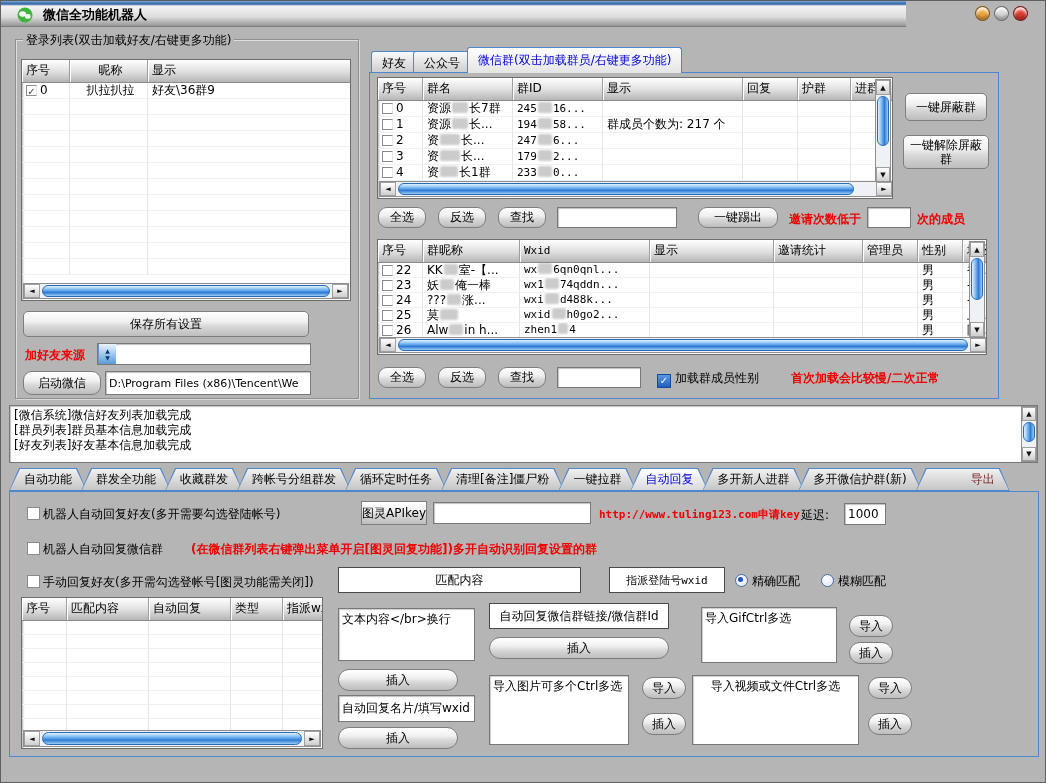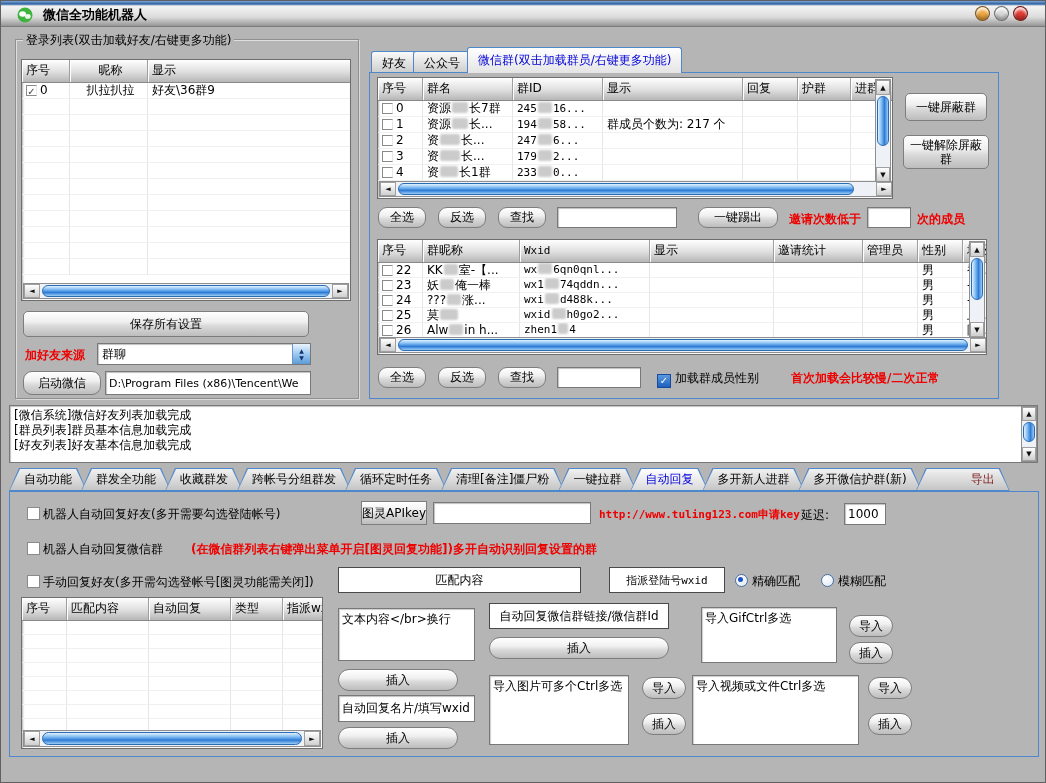--- a/index.html
+++ b/index.html
@@ -5,21 +5,21 @@
   html,body{margin:0;padding:0;background:#777;}
   #app{position:relative;width:1046px;height:783px;background:#b5b5b5;
        font-family:"DejaVu Sans",sans-serif;font-size:12px;color:#000;
        border:1px solid #5f5f5f;box-sizing:border-box;overflow:hidden;}
   .abs{position:absolute;box-sizing:border-box;}
   i{font-style:normal;}
   .red{color:#ee0000;font-weight:bold;}
   .mono{font-family:"DejaVu Sans Mono",monospace;}
 
   
-  #titlebar{left:0;top:0;width:1046px;height:26px;
+  #titlebar{left:0;top:0;width:905px;height:26px;
     background:linear-gradient(180deg,#7aa7dd 0px,#2d5f9e 3px,#f4f4f4 5px,#dcdcdc 16px,#969696 25px);
     border-bottom:1px solid #7b7b7b;}
   .wc{width:15px;height:15px;border-radius:50%;border:1px solid rgba(0,0,0,.5);
       box-shadow:inset 0 3px 3px rgba(255,255,255,.85),inset 0 -3px 3px rgba(0,0,0,.3);}
 
   
   .gbox{border:1px solid #8f8f8f;box-shadow:inset 1px 1px 0 rgba(255,255,255,.55),1px 1px 0 rgba(255,255,255,.5);}
   .legend{background:#b5b5b5;padding:0 3px;}
 
   
@@ -183,21 +183,20 @@
       <span class="sbt">
           <span class="thumbh" style="left:2px;right:2px;"></span>
         </span>
       <span class="sbb">►</span>
     </div>
   </div>
 
   <div class="abs btn" style="left:22px;top:310px;width:286px;height:26px;">保存所有设置</div>
   <span class="abs red" style="left:24px;top:346px;">加好友来源</span>
   <div class="abs inp" style="left:96px;top:342px;width:214px;height:22px;display:flex;align-items:center;padding:0;">
-    <span style="flex:1;padding-left:4px;">群聊</span>
     <span class="spin" style="height:100%;">
         <i>▲</i>
         <i>▼</i>
       </span>
   </div>
   <div class="abs btn" style="left:22px;top:370px;width:78px;height:24px;border-radius:9px;">启动微信</div>
   <input class="abs inp mono" style="left: 104px; top: 370px; width: 206px; height: 24px; font-size: 11px;" value="D:\Program Files (x86)\Tencent\We">
 
   <span class="ttop" style="left:370px;top:50px;">好友</span>
   <span class="ttop" style="left:412px;top:50px;">公众号</span>
@@ -499,17 +498,17 @@
 
   <div class="abs wbtn" style="left:488px;top:602px;width:180px;height:26px;">自动回复微信群链接/微信群Id</div>
   <div class="abs btn pillbtn" style="left:488px;top:636px;width:180px;height:22px;">插入</div>
   <div class="abs area" style="left:488px;top:674px;width:140px;height:70px;">导入图片可多个Ctrl多选</div>
   <div class="abs btn pillbtn" style="left:641px;top:676px;width:44px;height:22px;">导入</div>
   <div class="abs btn pillbtn" style="left:641px;top:712px;width:44px;height:22px;">插入</div>
 
   <div class="abs area" style="left:700px;top:606px;width:136px;height:56px;">导入GifCtrl多选</div>
   <div class="abs btn pillbtn" style="left:848px;top:614px;width:44px;height:22px;">导入</div>
   <div class="abs btn pillbtn" style="left:848px;top:641px;width:44px;height:22px;">插入</div>
-  <div class="abs area" style="left:691px;top:674px;width:167px;height:70px;">导入视频或文件Ctrl多选</div>
+  <div class="abs area" style="left:691px;top:674px;width:167px;height:70px;text-align:center;">导入视频或文件Ctrl多选</div>
   <div class="abs btn pillbtn" style="left:867px;top:676px;width:44px;height:22px;">导入</div>
   <div class="abs btn pillbtn" style="left:867px;top:712px;width:44px;height:22px;">插入</div>
 
 </div>
 
 </body></html>

